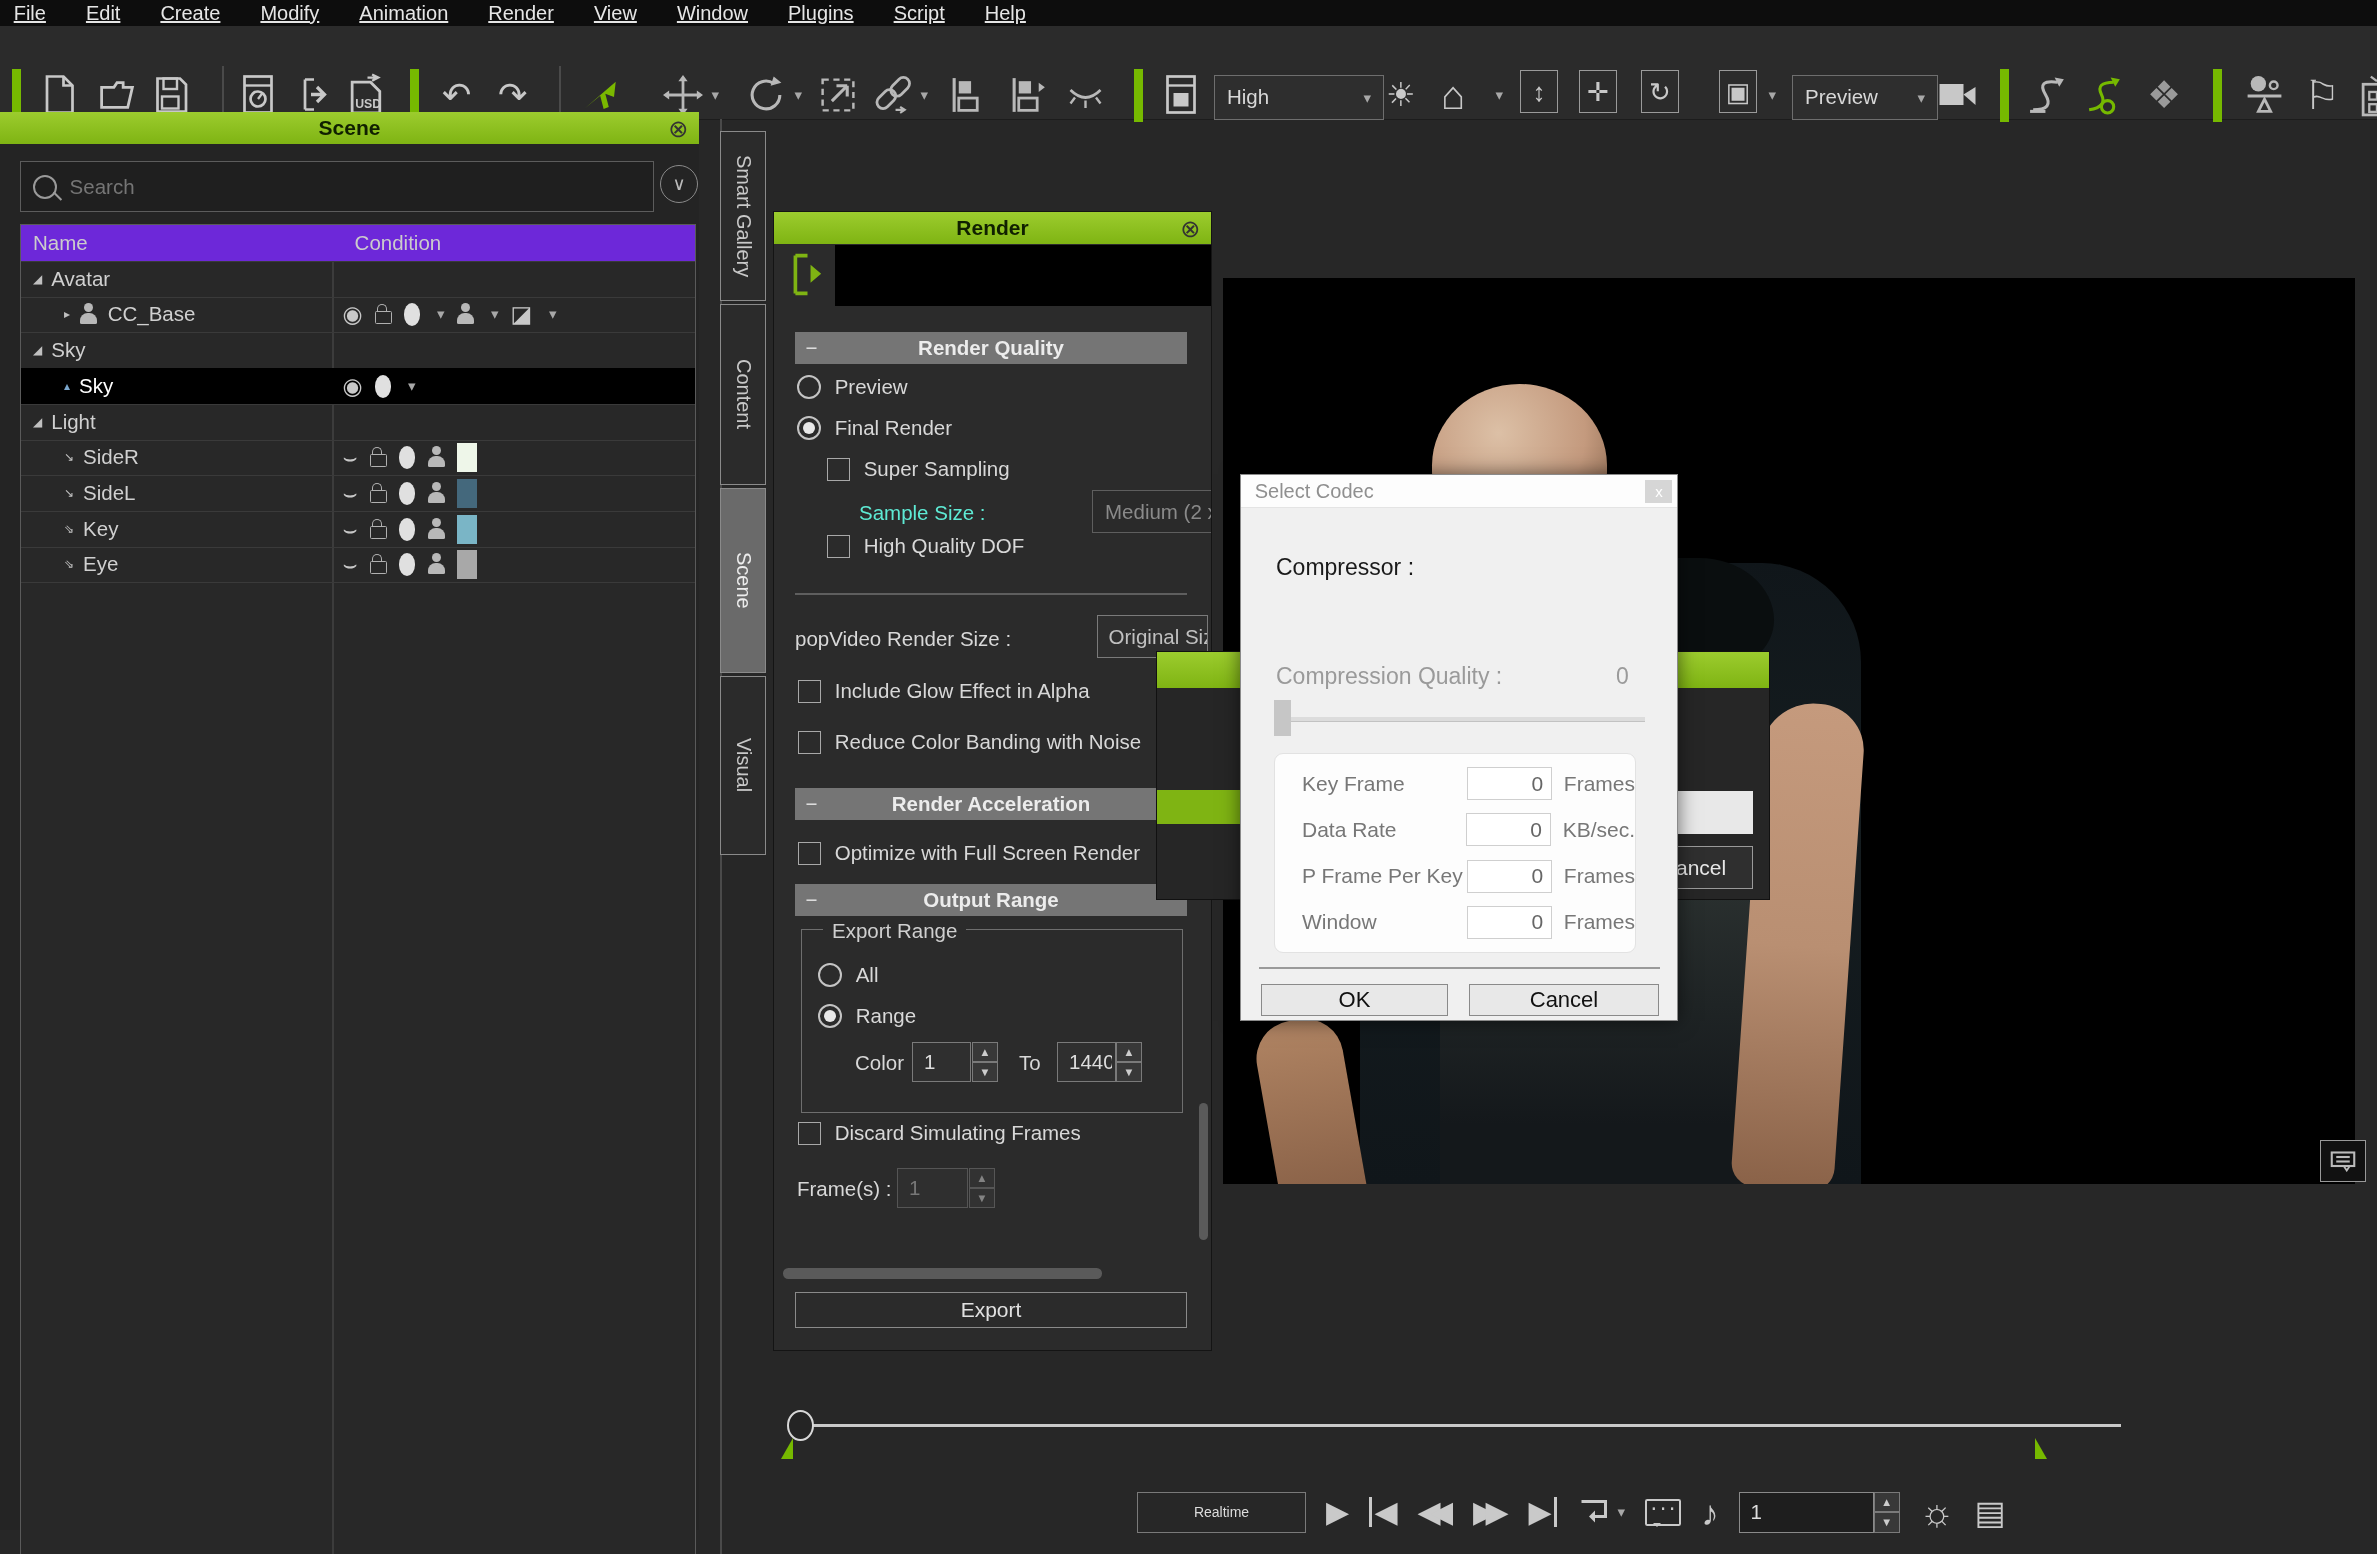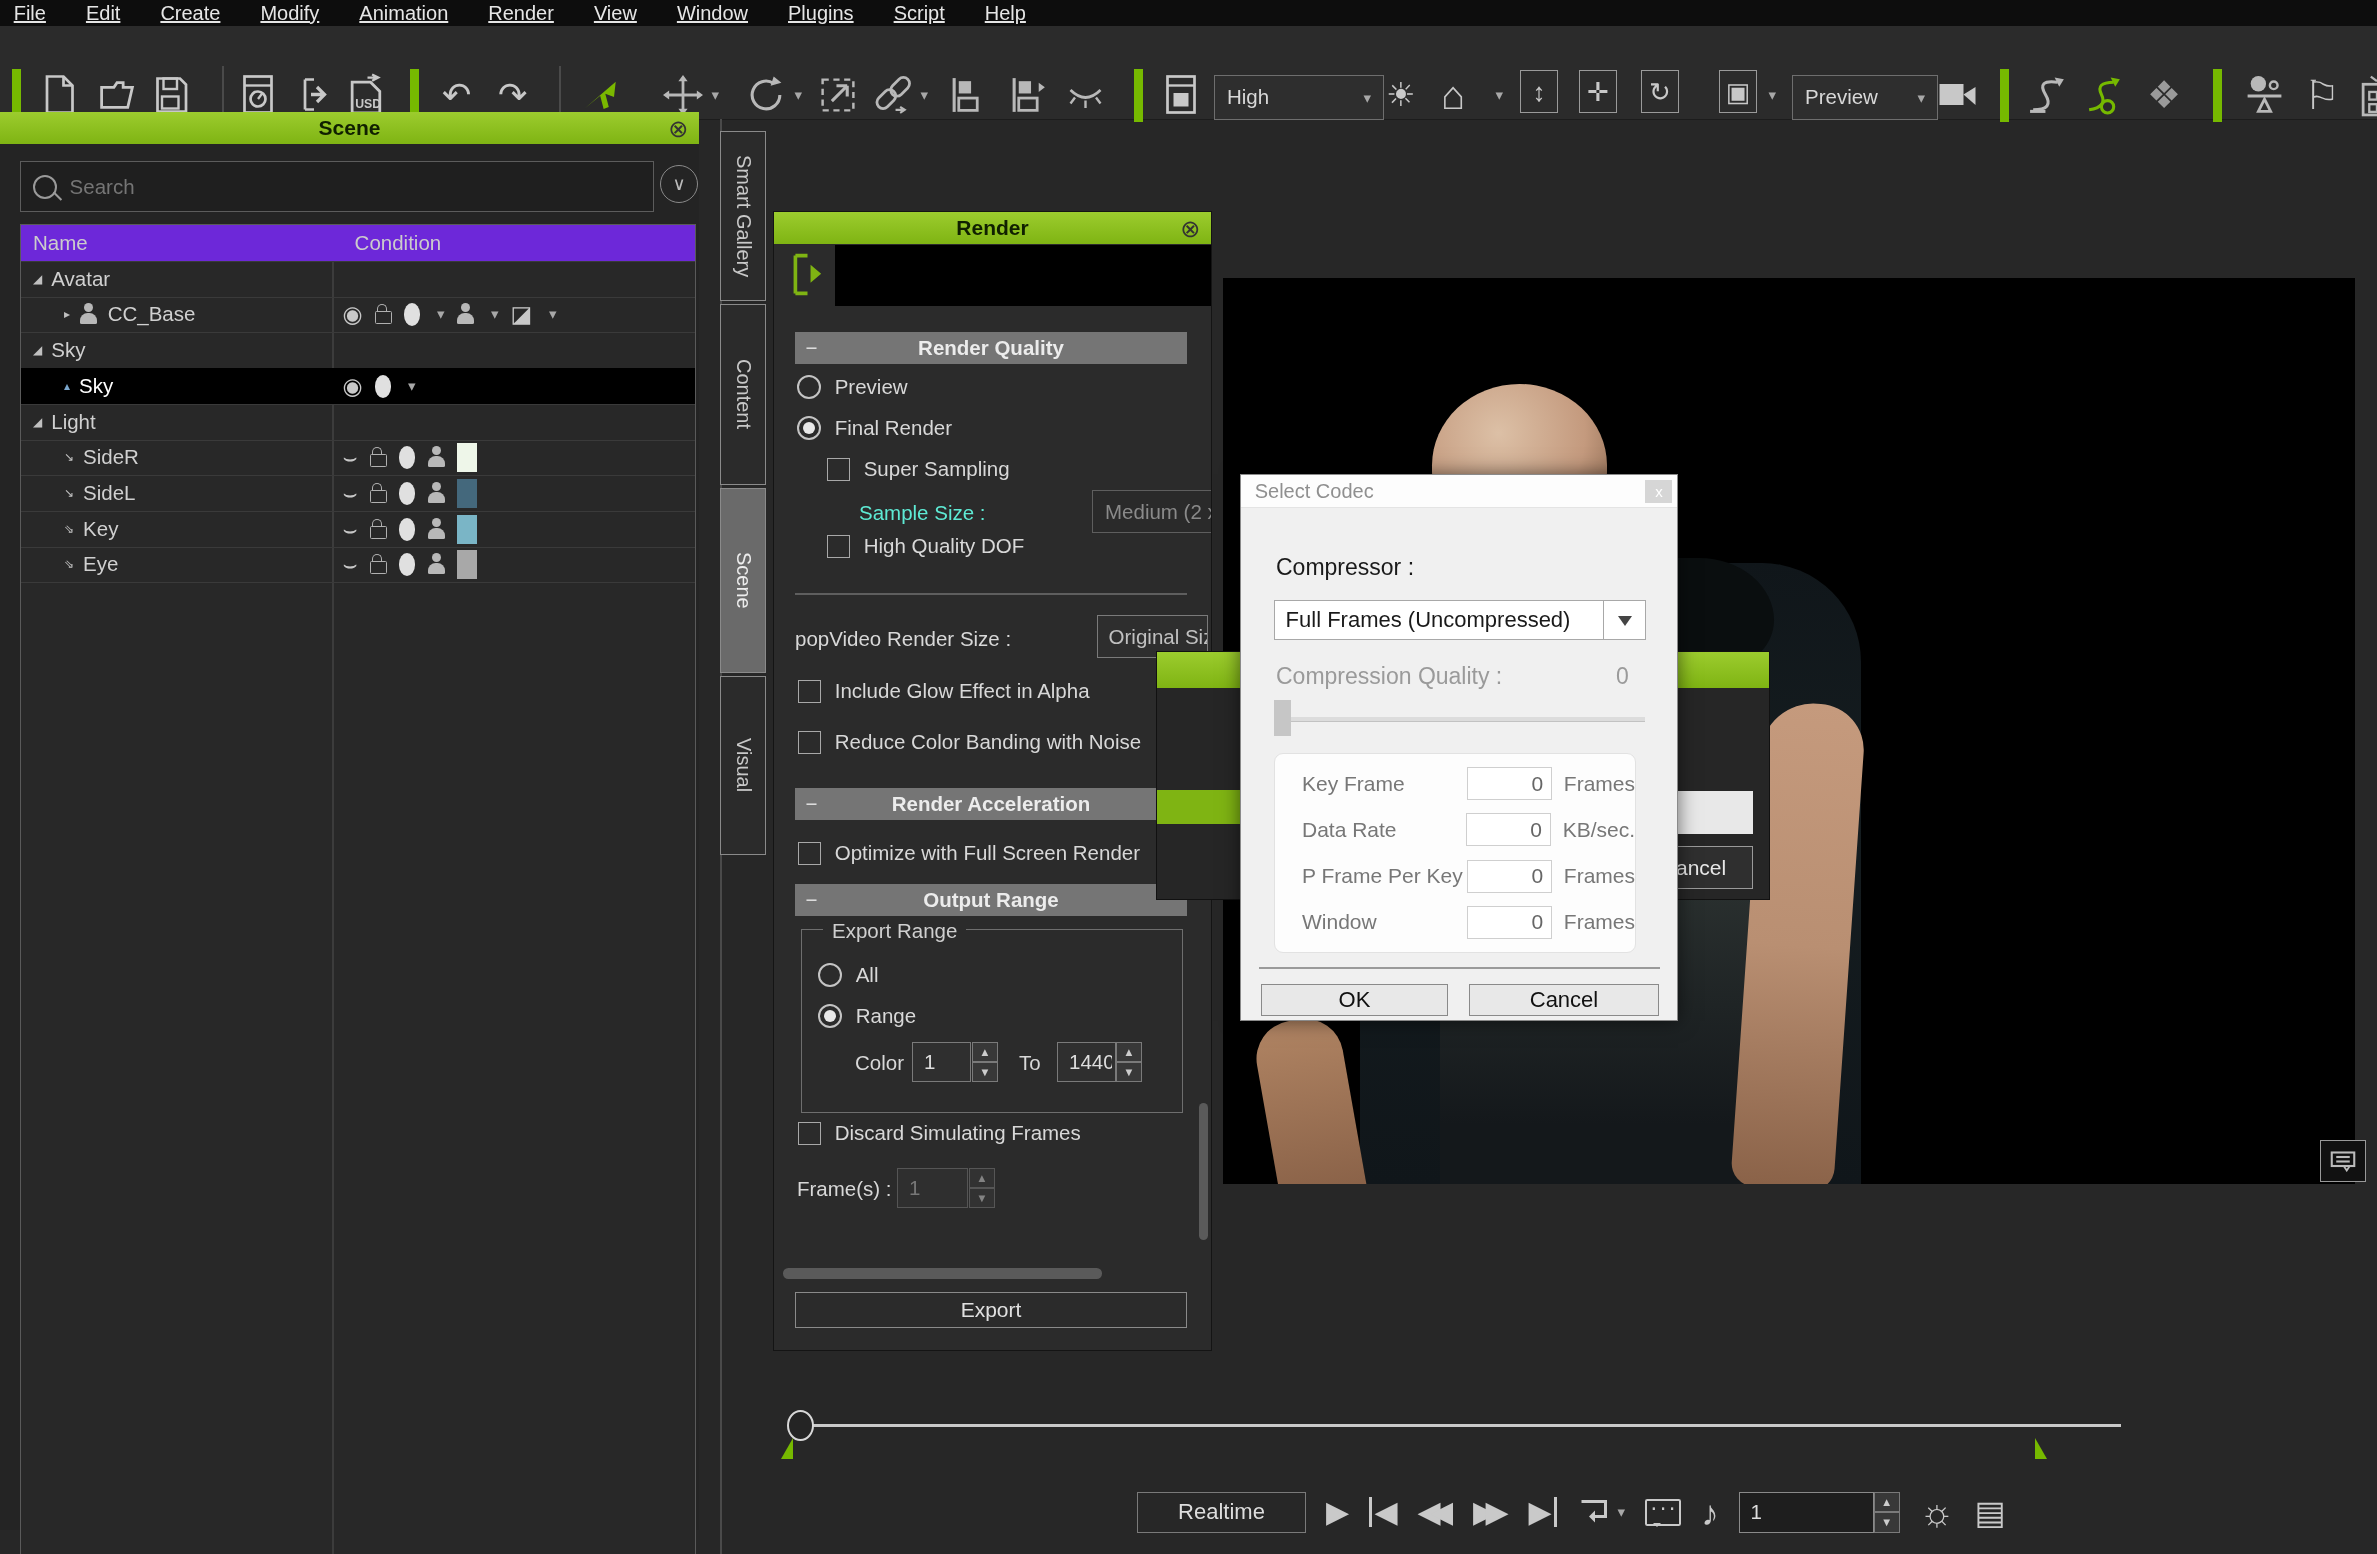--- a/index.html
+++ b/index.html
@@ -576,26 +576,20 @@
       <span>Cancel</span>
     </div>
   </div>
 
   <div id="codecDlg" class="abs">
     <div class="title">
       <span>Select Codec</span>
       <span class="xbtn">x</span>
     </div>
     <div class="abs" style="left:35px;top:79px;font-size:23px">Compressor :</div>
-    <div class="abs flex" style="left:33px;top:125px;width:372px;height:40px;background:#fff;border:1.5px solid #a8a8a8;box-sizing:border-box">
-      <span style="flex:1;padding-left:10.6px;font-size:22px;white-space:nowrap;overflow:hidden">Full Frames (Uncompressed)</span>
-      <span style="width:41px;height:100%;border-left:1.5px solid #a8a8a8;display:flex;align-items:center;justify-content:center">
-        <span style="width:0;height:0;border:7.6px solid transparent;border-top:10px solid #444;margin-top:9px"></span>
-      </span>
-    </div>
     <div class="abs" style="left:35px;top:188px;font-size:23px;color:#9a9a9a">Compression Quality :</div>
     <div class="abs" style="left:375px;top:188px;font-size:23px;color:#9a9a9a">0</div>
     <div class="abs" style="left:35px;top:242px;width:369px;height:3.8px;background:#dcdcdc;border-bottom:0.8px solid #c2c2c2"></div>
     <div class="abs" style="left:33px;top:225px;width:16.7px;height:36px;background:#c6c6c6"></div>
 
     <div class="abs" style="left:33px;top:278px;width:333px;height:198px;background:#fdfdfd;border:1.5px solid #e2e2e2;border-radius:9px;display:flex;flex-direction:column;justify-content:space-evenly;padding:0 0 0 27px">
       <div class="flex">
         <span style="width:175px;color:#777;font-size:21px">Key Frame</span>
         <span class="cfield">0</span>
         <span style="color:#777;font-size:21px;margin-left:12px">Frames</span>
@@ -625,21 +619,21 @@
         <span>Cancel</span>
       </div>
   </div>
 
   <div class="abs" style="left:799px;top:1424px;width:1322px;height:3px;background:#c9c9c9;z-index:2"></div>
   <div class="abs" style="left:787px;top:1410px;width:23px;height:27px;border:2.3px solid #d8d8d8;border-radius:50%;background:#242424;z-index:2"></div>
   <div class="abs tri-l" style="left:781px;top:1438px"></div>
   <div class="abs tri-r" style="left:2035px;top:1438px"></div>
 
   <div id="transport" class="abs">
-    <div class="flex" style="width:169px;height:41px;border:1.5px solid #7a7a7a;justify-content:center;font-size:22px;color:#ddd;box-sizing:border-box">
+    <div class="flex" style="width:169px;height:41px;border:1.5px solid #7a7a7a;justify-content:center;font-size:14px;color:#ddd;box-sizing:border-box">
       <span>Realtime</span>
     </div>
     <span class="ticon">▶</span>
     <span class="ticon" style="border-left:3.8px solid #c9c9c9;padding-left:2.3px">◀</span>
     <span class="ticon tight">◀◀</span>
     <span class="ticon tight">▶▶</span>
     <span class="ticon" style="border-right:3.8px solid #c9c9c9;padding-right:2.3px">▶</span>
     <span class="flex">
       <svg width="36" height="30" viewBox="0 0 24 20">
           <path d="M3 3h16v10H12" fill="none" stroke="#c9c9c9" stroke-width="2"></path>

